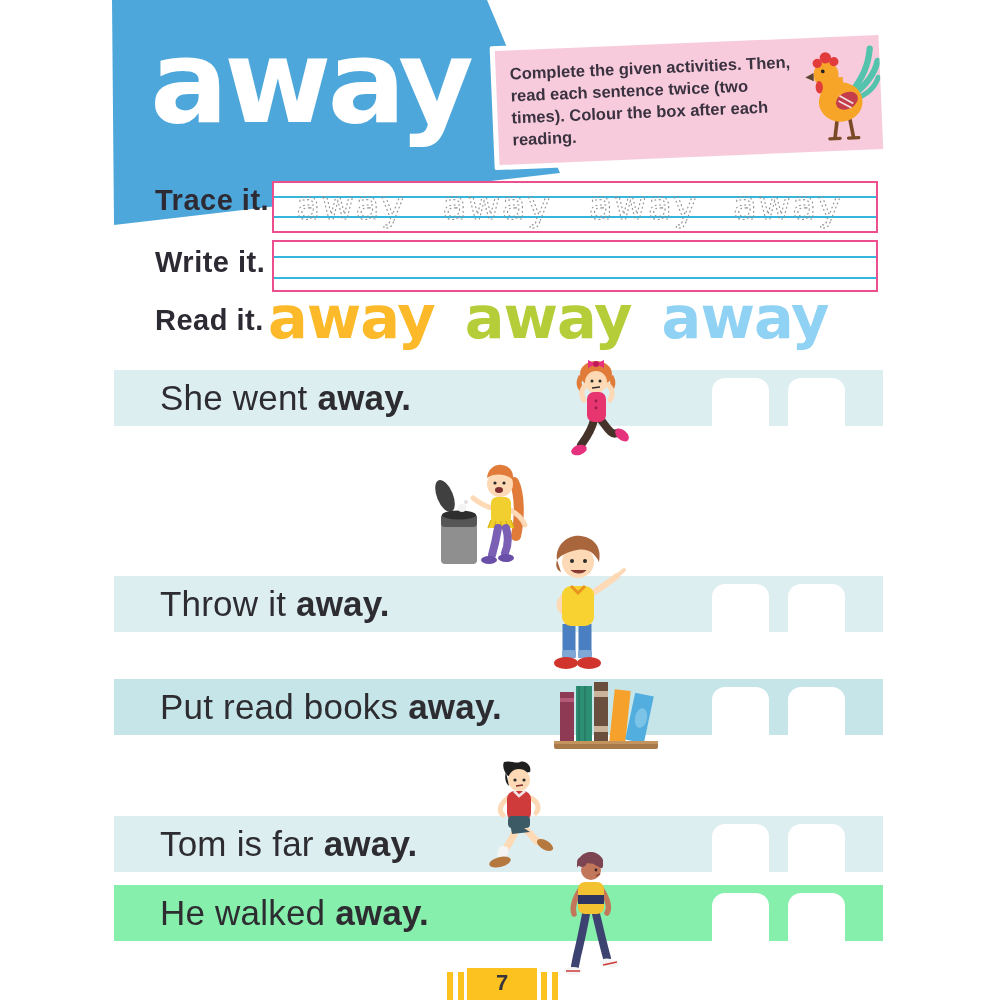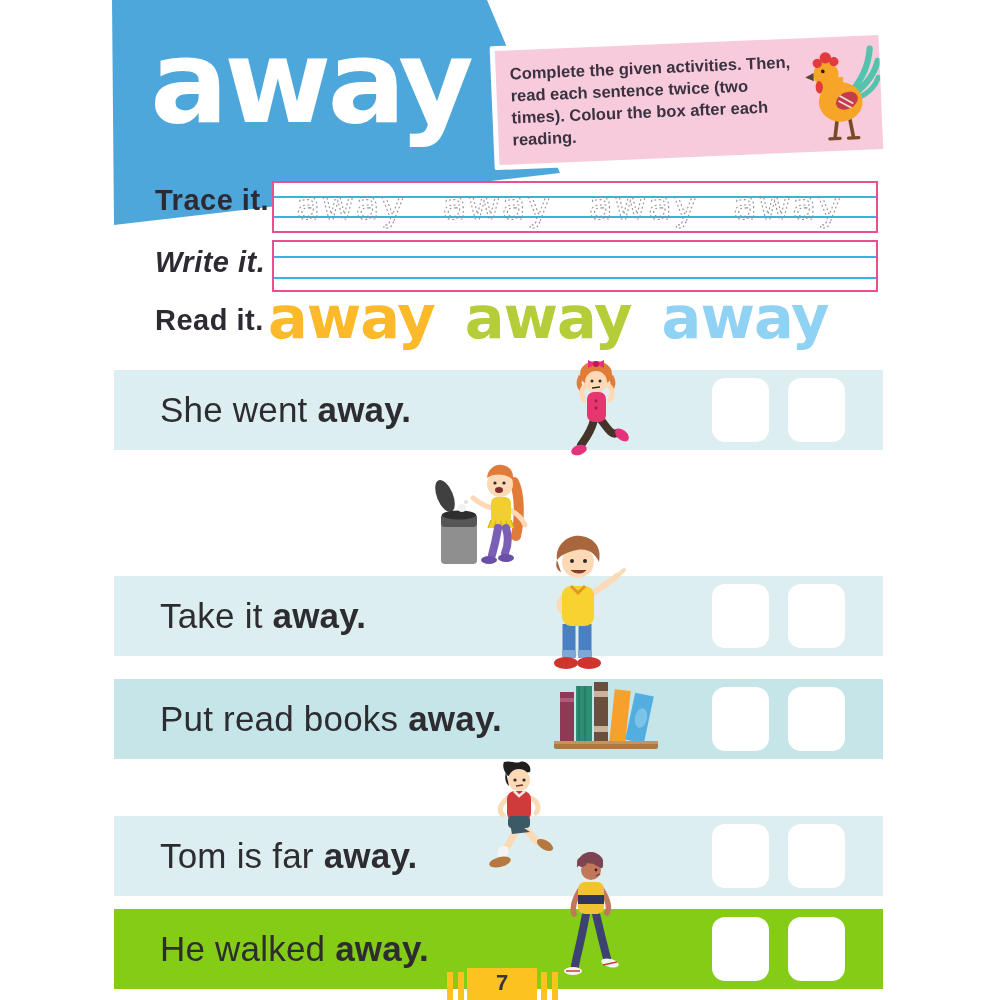--- a/index.html
+++ b/index.html
@@ -24,21 +24,21 @@
              letter-spacing:0.5px;}
   .guide-box{position:absolute;left:272px;width:606px;height:52px;background:#ffffff;
              border:2.5px solid #ec4e8e;box-sizing:border-box;z-index:2;}
   .guide-line{position:absolute;left:0;width:100%;height:2px;background:#35b6dd;}
   .trace-svg{position:absolute;left:0;top:0;width:100%;height:100%;}
   .read-row{position:absolute;left:268px;top:288px;display:flex;gap:30px;z-index:2;}
   .read-word{font-family:"DejaVu Sans","Liberation Sans",sans-serif;
              font-size:59px;font-weight:800;letter-spacing:-1px;line-height:1;}
 
   
-  .row{position:absolute;left:114px;width:769px;height:80px;display:flex;align-items:center;
+  .row{position:absolute;left:114px;width:769px;height:56px;display:flex;align-items:center;
        padding-left:46px;box-sizing:border-box;z-index:1;}
   .sentence{font-size:35px;color:#2d2c31;letter-spacing:0.2px;}
   .sentence .pre{white-space:pre;}
   .sentence .kw{font-weight:700;white-space:pre;}
   .checks{position:absolute;right:38px;top:8px;display:flex;gap:19px;}
   .checkbox{width:57px;height:64px;background:#ffffff;border-radius:13px;}
 
   .figure{position:absolute;z-index:2;}
 
   
@@ -86,62 +86,62 @@
     <svg class="trace-svg" viewBox="0 0 601 47">
       <g fill="none" stroke="#8f8f8f" stroke-width="1.1" stroke-dasharray="1.8,2.6" font-family="DejaVu Sans, Liberation Sans, sans-serif" font-size="40" letter-spacing="1">
         <text x="22" y="35">away</text>
         <text x="168" y="35">away</text>
         <text x="314" y="35">away</text>
         <text x="458" y="35">away</text>
       </g>
     </svg>
   </div>
 
-  <div class="sec-label" style="top:246px;font-style:italic;">Write it.</div>
+  <div class="sec-label" style="top:246px;">Write it.</div>
   <div class="guide-box" style="top:240px;">
     <div class="guide-line" style="top:14px;"></div>
     <div class="guide-line" style="top:35px;"></div>
   </div>
 
   <div class="sec-label" style="top:304px;">Read it.</div>
   <div class="read-row">
     <span class="read-word" style="color: rgb(252, 185, 41);">away</span>
     <span class="read-word" style="color: rgb(181, 205, 57);">away</span>
     <span class="read-word" style="color: rgb(144, 210, 243);">away</span>
   </div>
 
   <div class="row" style="top: 370px; background-color: rgb(221, 238, 241);">
     <div class="sentence"><span class="pre">She went </span><span class="kw">away.</span></div>
     <div class="checks">
         <div class="checkbox"></div>
         <div class="checkbox"></div>
       </div>
   </div>
   <div class="row" style="top: 576px; background-color: rgb(221, 238, 241);">
-    <div class="sentence"><span class="pre">Take it </span><span class="kw">away.</span></div>
+    <div class="sentence"><span class="pre">Throw it </span><span class="kw">away.</span></div>
     <div class="checks">
         <div class="checkbox"></div>
         <div class="checkbox"></div>
       </div>
   </div>
   <div class="row" style="top: 679px; background-color: rgb(198, 229, 233);">
     <div class="sentence"><span class="pre">Put read books </span><span class="kw">away.</span></div>
     <div class="checks">
         <div class="checkbox"></div>
         <div class="checkbox"></div>
       </div>
   </div>
   <div class="row" style="top: 816px; background-color: rgb(221, 238, 241);">
     <div class="sentence"><span class="pre">Tom is far </span><span class="kw">away.</span></div>
     <div class="checks">
         <div class="checkbox"></div>
         <div class="checkbox"></div>
       </div>
   </div>
-  <div class="row" style="top: 885px; background-color: #84cc16; margin-top: 24px;">
+  <div class="row" style="top: 885px; background-color: #86efac;">
     <div class="sentence"><span class="pre">He walked </span><span class="kw">away.</span></div>
     <div class="checks">
         <div class="checkbox"></div>
         <div class="checkbox"></div>
       </div>
   </div>
 
   <svg class="figure" style="left:548px;top:354px;width:100px;height:118px;" viewBox="0 0 100 118">
     <path d="M46,66 C43,78 38,84 33,91" stroke="#45332a" stroke-width="8" fill="none" stroke-linecap="round"></path>
     <path d="M53,66 C59,73 63,82 69,79" stroke="#45332a" stroke-width="8" fill="none" stroke-linecap="round"></path>

